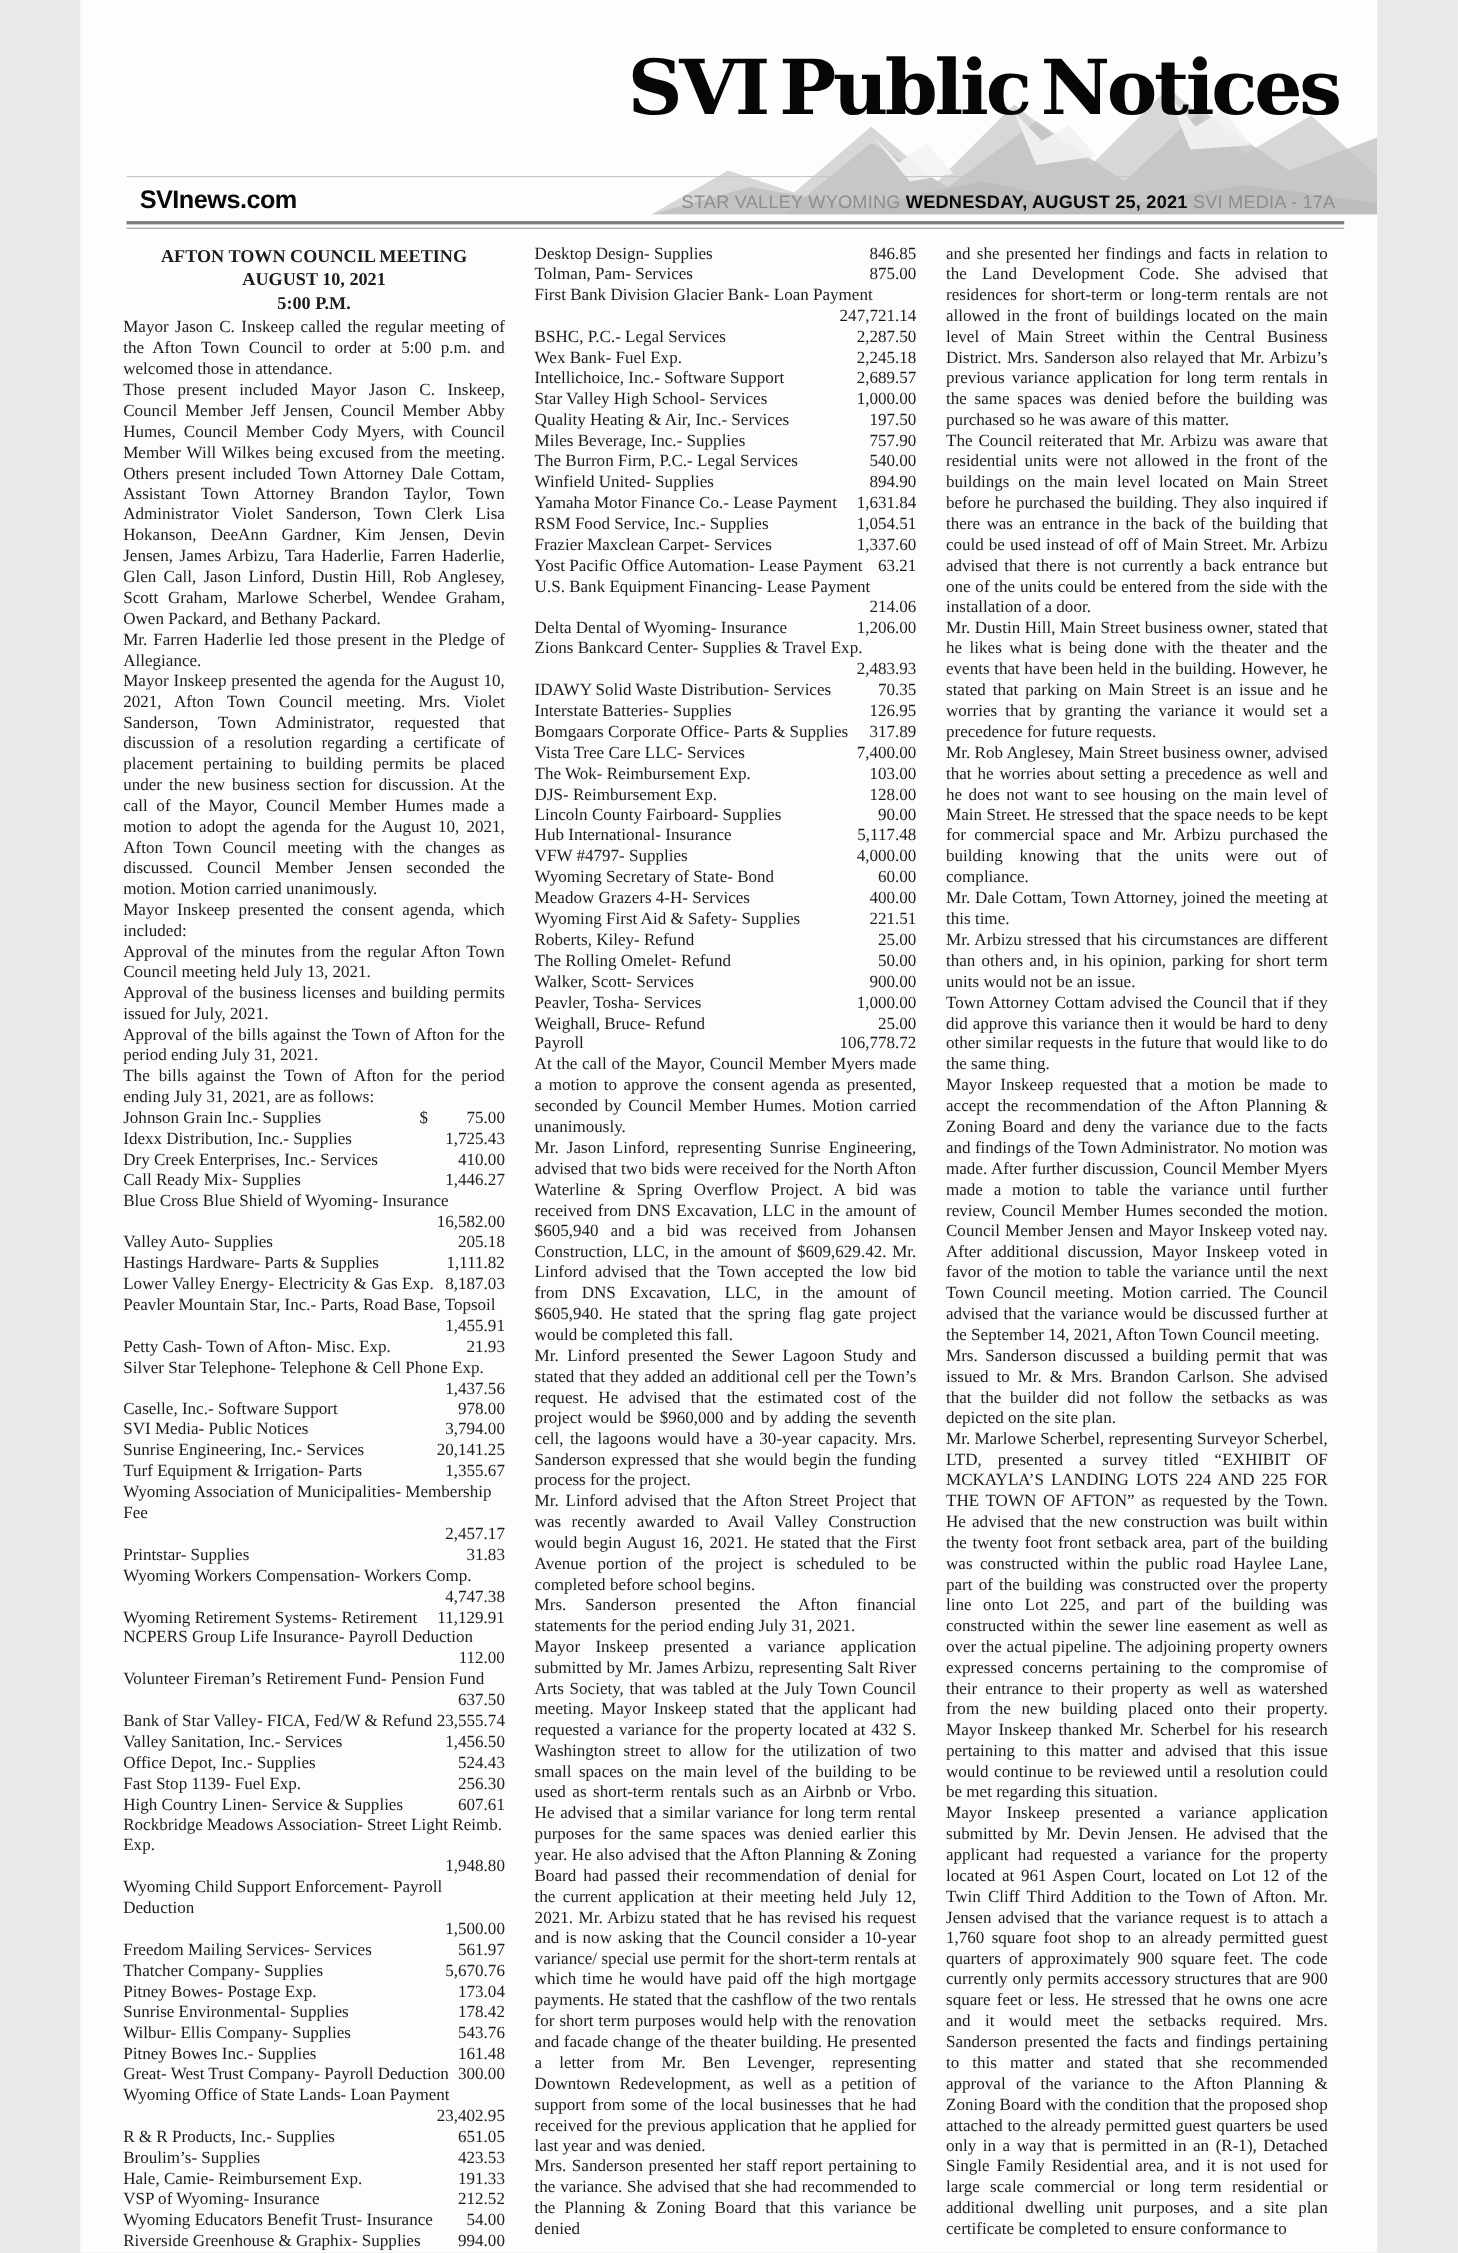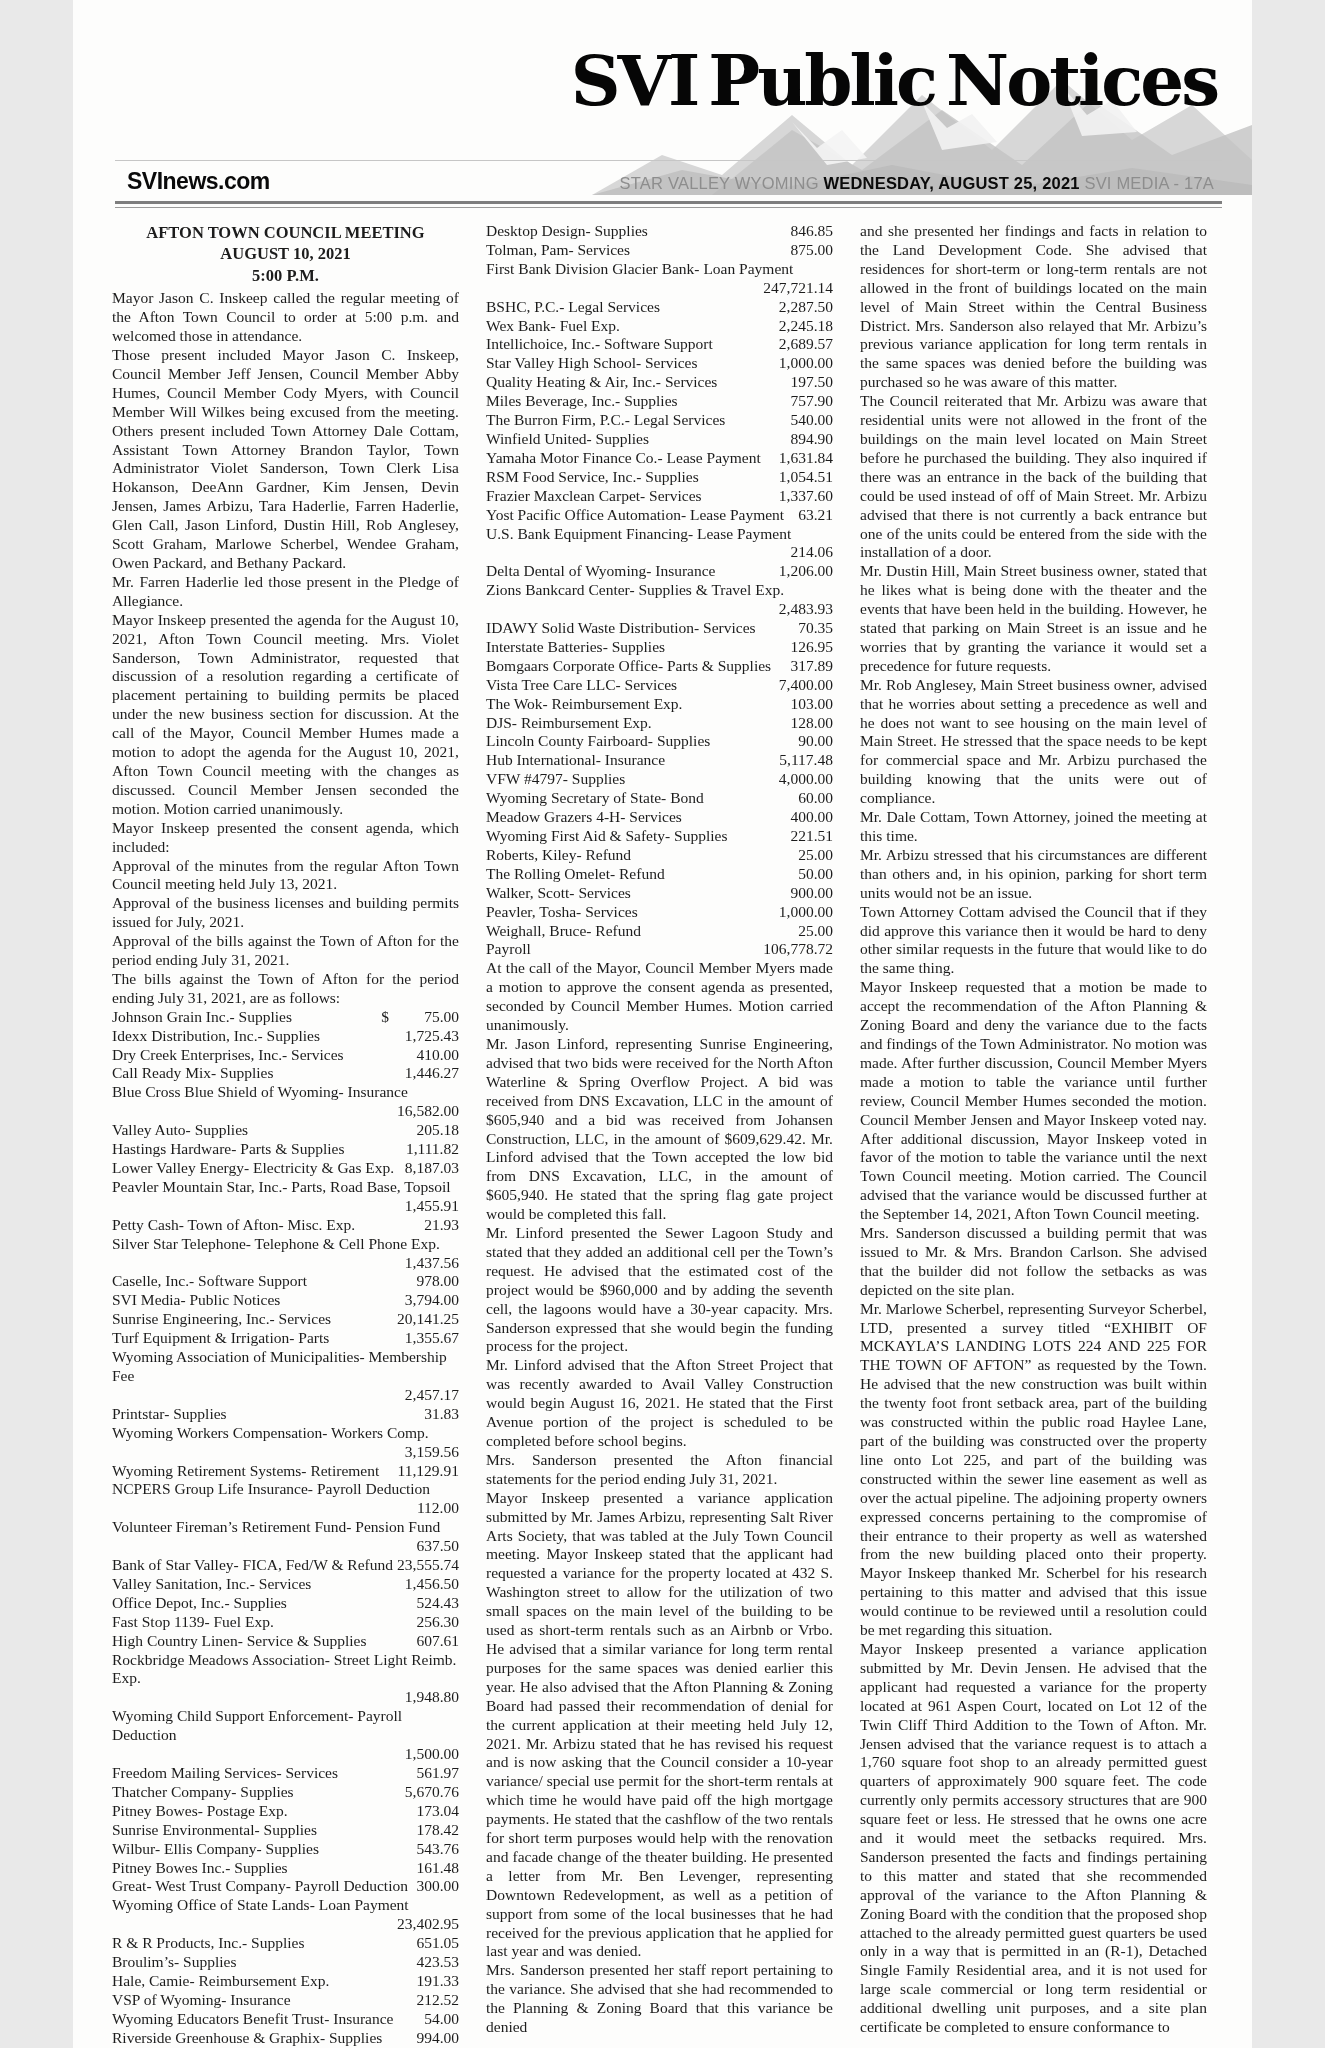--- a/index.html
+++ b/index.html
@@ -172,21 +172,21 @@
         <div class="bill-row">
           <span class="bill-name">Wyoming Association of Municipalities- Membership Fee</span>
           <span class="bill-amount">2,457.17</span>
         </div>
         <div class="bill-row">
           <span class="bill-name">Printstar- Supplies</span>
           <span class="bill-amount">31.83</span>
         </div>
         <div class="bill-row">
           <span class="bill-name">Wyoming Workers Compensation- Workers Comp.</span>
-          <span class="bill-amount">3,159.56</span>
+          <span class="bill-amount">4,747.38</span>
         </div>
         <div class="bill-row">
           <span class="bill-name">Wyoming Retirement Systems- Retirement</span>
           <span class="bill-amount">11,129.91</span>
         </div>
         <div class="bill-row">
           <span class="bill-name">NCPERS Group Life Insurance- Payroll Deduction</span>
           <span class="bill-amount">112.00</span>
         </div>
         <div class="bill-row">

